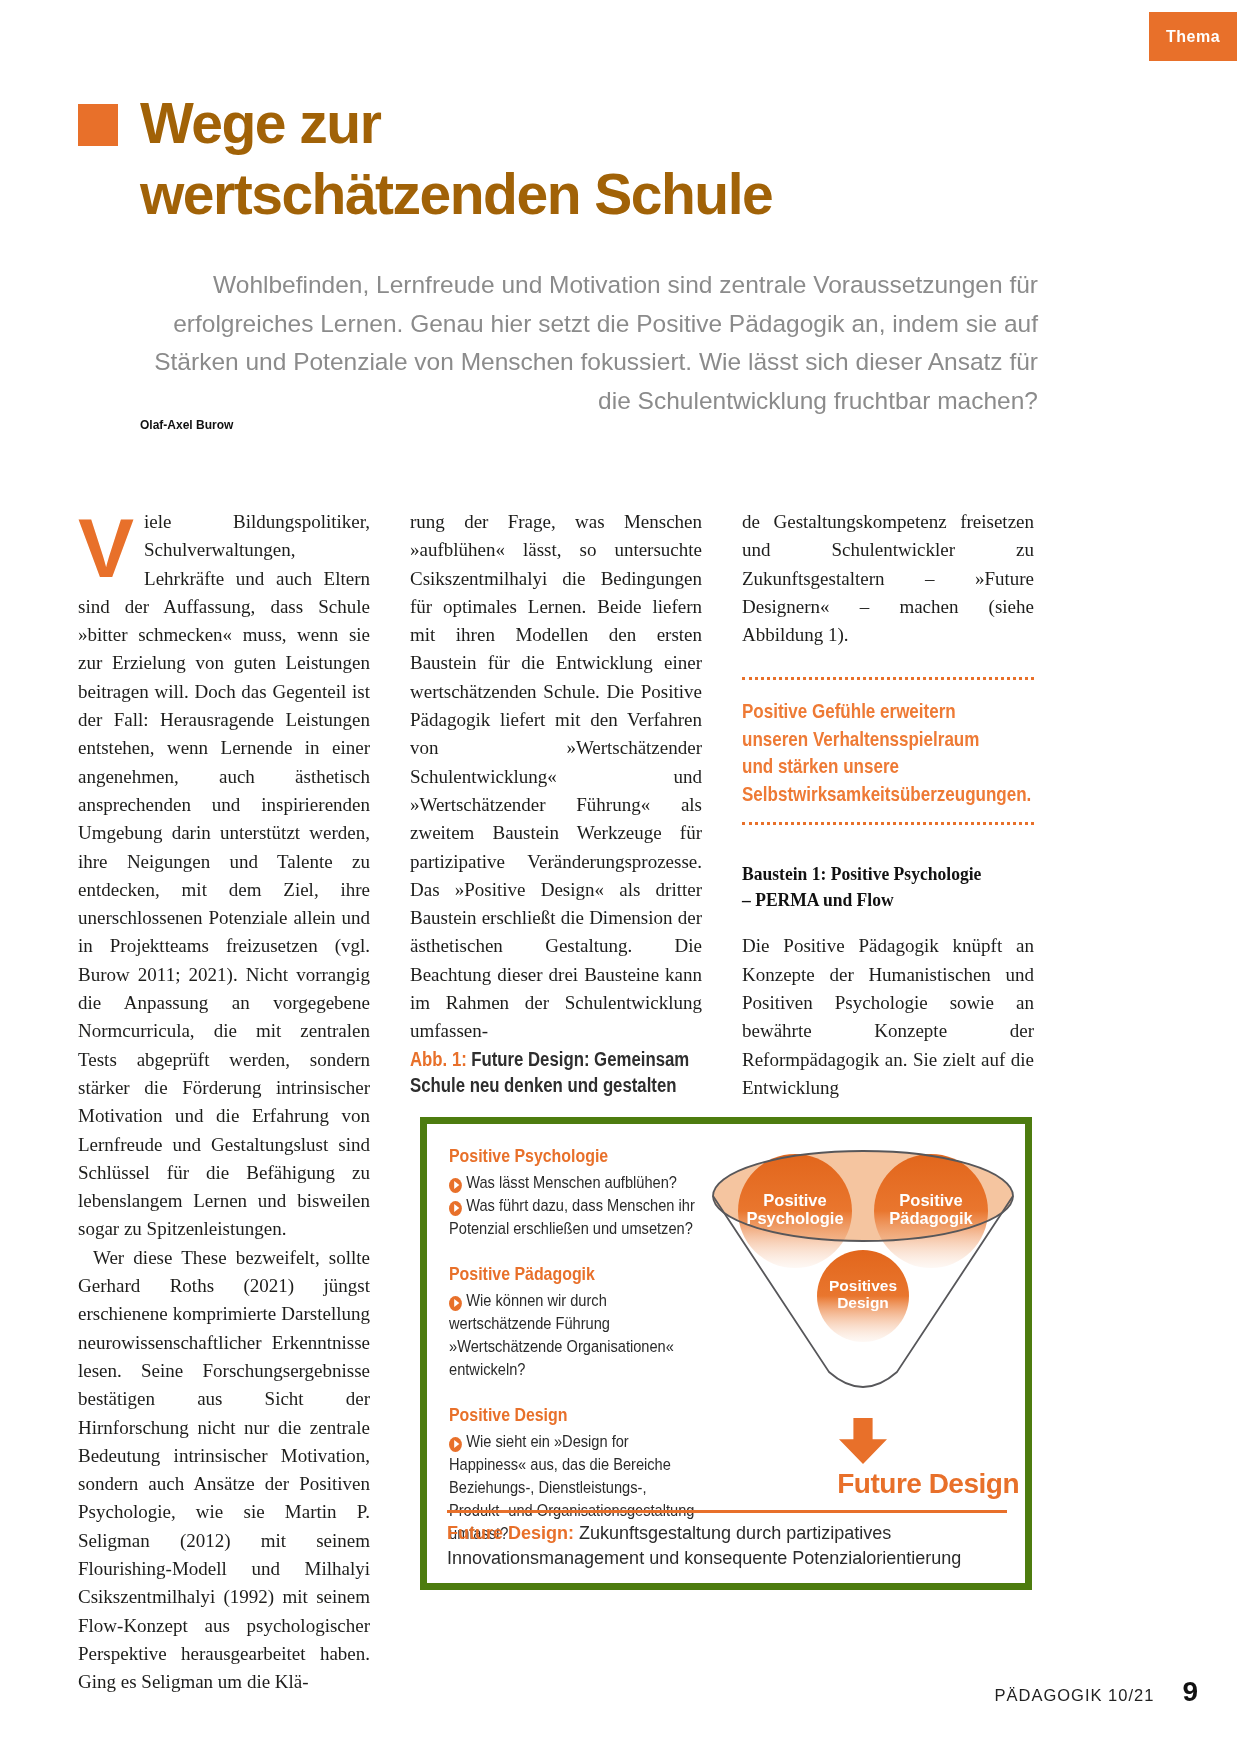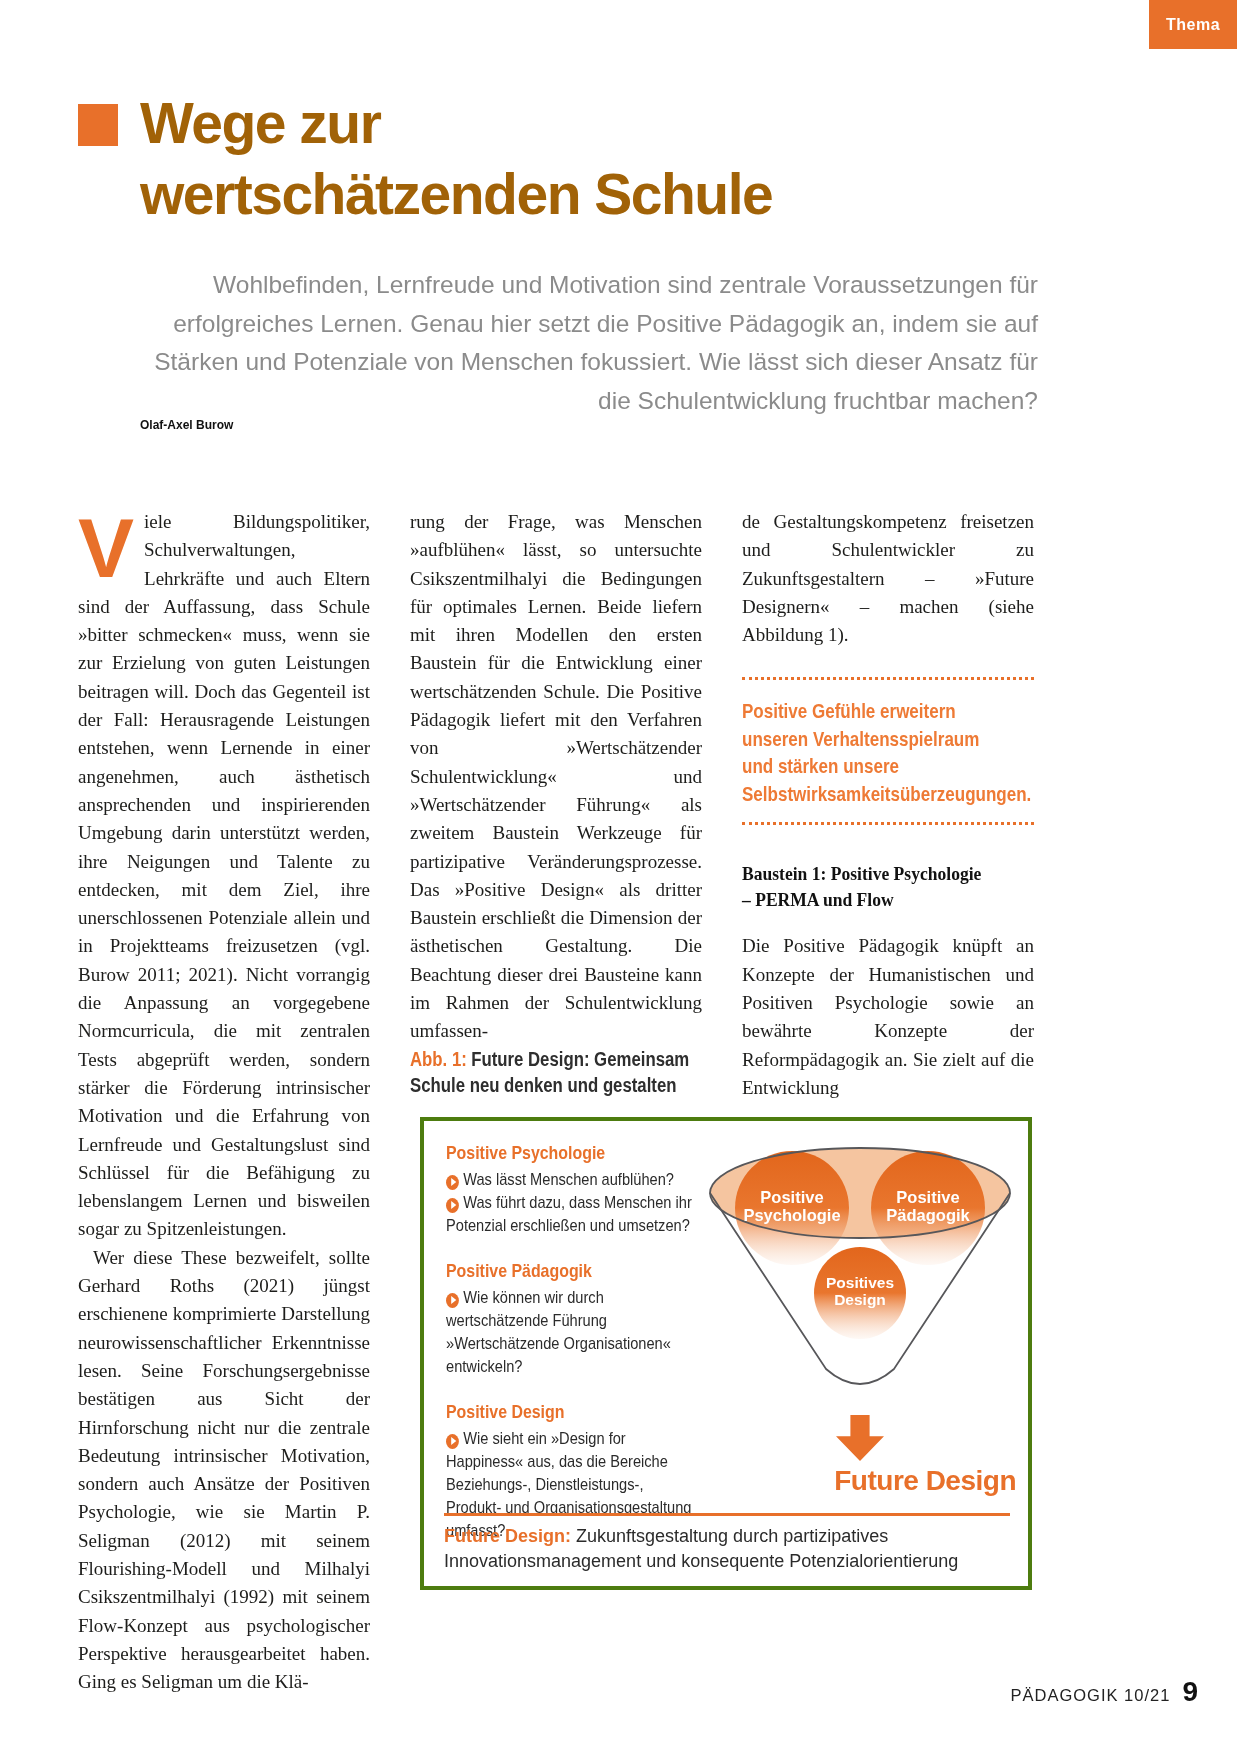--- a/index.html
+++ b/index.html
@@ -4,21 +4,21 @@
 <style>
   * { margin:0; padding:0; box-sizing:border-box; }
   html,body { background:#ffffff; }
   .page {
     position:relative; width:1240px; height:1754px; margin:0 auto;
     background:#ffffff; overflow:hidden;
     font-family:"Liberation Sans", sans-serif; color:#1d1d1b;
   }
   
   .thema-tag {
-    position:absolute; top:0; right:3px; width:88px; height:49px;
+    position:absolute; top:12px; right:3px; width:88px; height:49px;
     background:#E8702A; color:#fff; font-size:16px; font-weight:700;
     display:flex; align-items:center; justify-content:center; letter-spacing:.5px;
   }
   
   .title-square { position:absolute; left:78px; top:104px; width:40px; height:42px; background:#E8702A; }
   .page-title {
     position:absolute; left:140px; top:88px; width:980px;
     font-size:57px; line-height:71px; font-weight:700; letter-spacing:-1.5px; color:#a16207;
   }
   .lead {
@@ -57,21 +57,21 @@
   
   .sec-heading { margin-top:36px; color:#111; }
   .sec-heading .h-line {
     font-size:19.5px; line-height:25.5px; font-weight:700; white-space:nowrap;
     transform:scaleX(0.9); transform-origin:0 0;
   }
   .col3 .after-heading { margin-top:20px; }
   
   .figure-box {
     position:absolute; left:420px; top:1117px; width:612px; height:473px;
-    border:4px solid #4d7c0f; background:#fff; padding:20px 18px 0 22px;
+    border:7px solid #4d7c0f; background:#fff; padding:20px 18px 0 22px;
   }
   .fig-flex { display:flex; }
   .fig-left { width:254px; flex:none; }
   .fig-section { margin-bottom:22px; }
   .fig-section-title { color:#E8702A; font-weight:700; font-size:18.5px; line-height:24px; margin-bottom:3px; }
   .question { font-size:17px; line-height:23px; color:#2b2b2b; }
   .bullet {
     display:inline-flex; width:15px; height:15px; border-radius:50%; background:#E8702A;
     align-items:center; justify-content:center; vertical-align:-1px; margin-right:5px;
   }
@@ -93,21 +93,21 @@
   
   .fig-caption {
     position:absolute; left:20px; right:18px; bottom:12px;
     border-top:3px solid #E8702A; padding-top:8px;
     font-size:18px; line-height:25px; color:#2b2b2b;
   }
   .fig-caption .lbl { color:#E8702A; font-weight:700; margin-right:5px; }
   
   .footer {
     position:absolute; top:1676px; right:42px;
-    display:flex; align-items:baseline; gap:12px;
+    display:flex; align-items:baseline; gap:28px;
   }
   .footer .journal { font-size:16.5px; letter-spacing:1px; color:#222; }
   .footer .pageno { font-size:28px; font-weight:700; color:#111; }
 </style>
 </head>
 <body>
 
 <div class="page">
 
   <div class="thema-tag">Thema</div>

